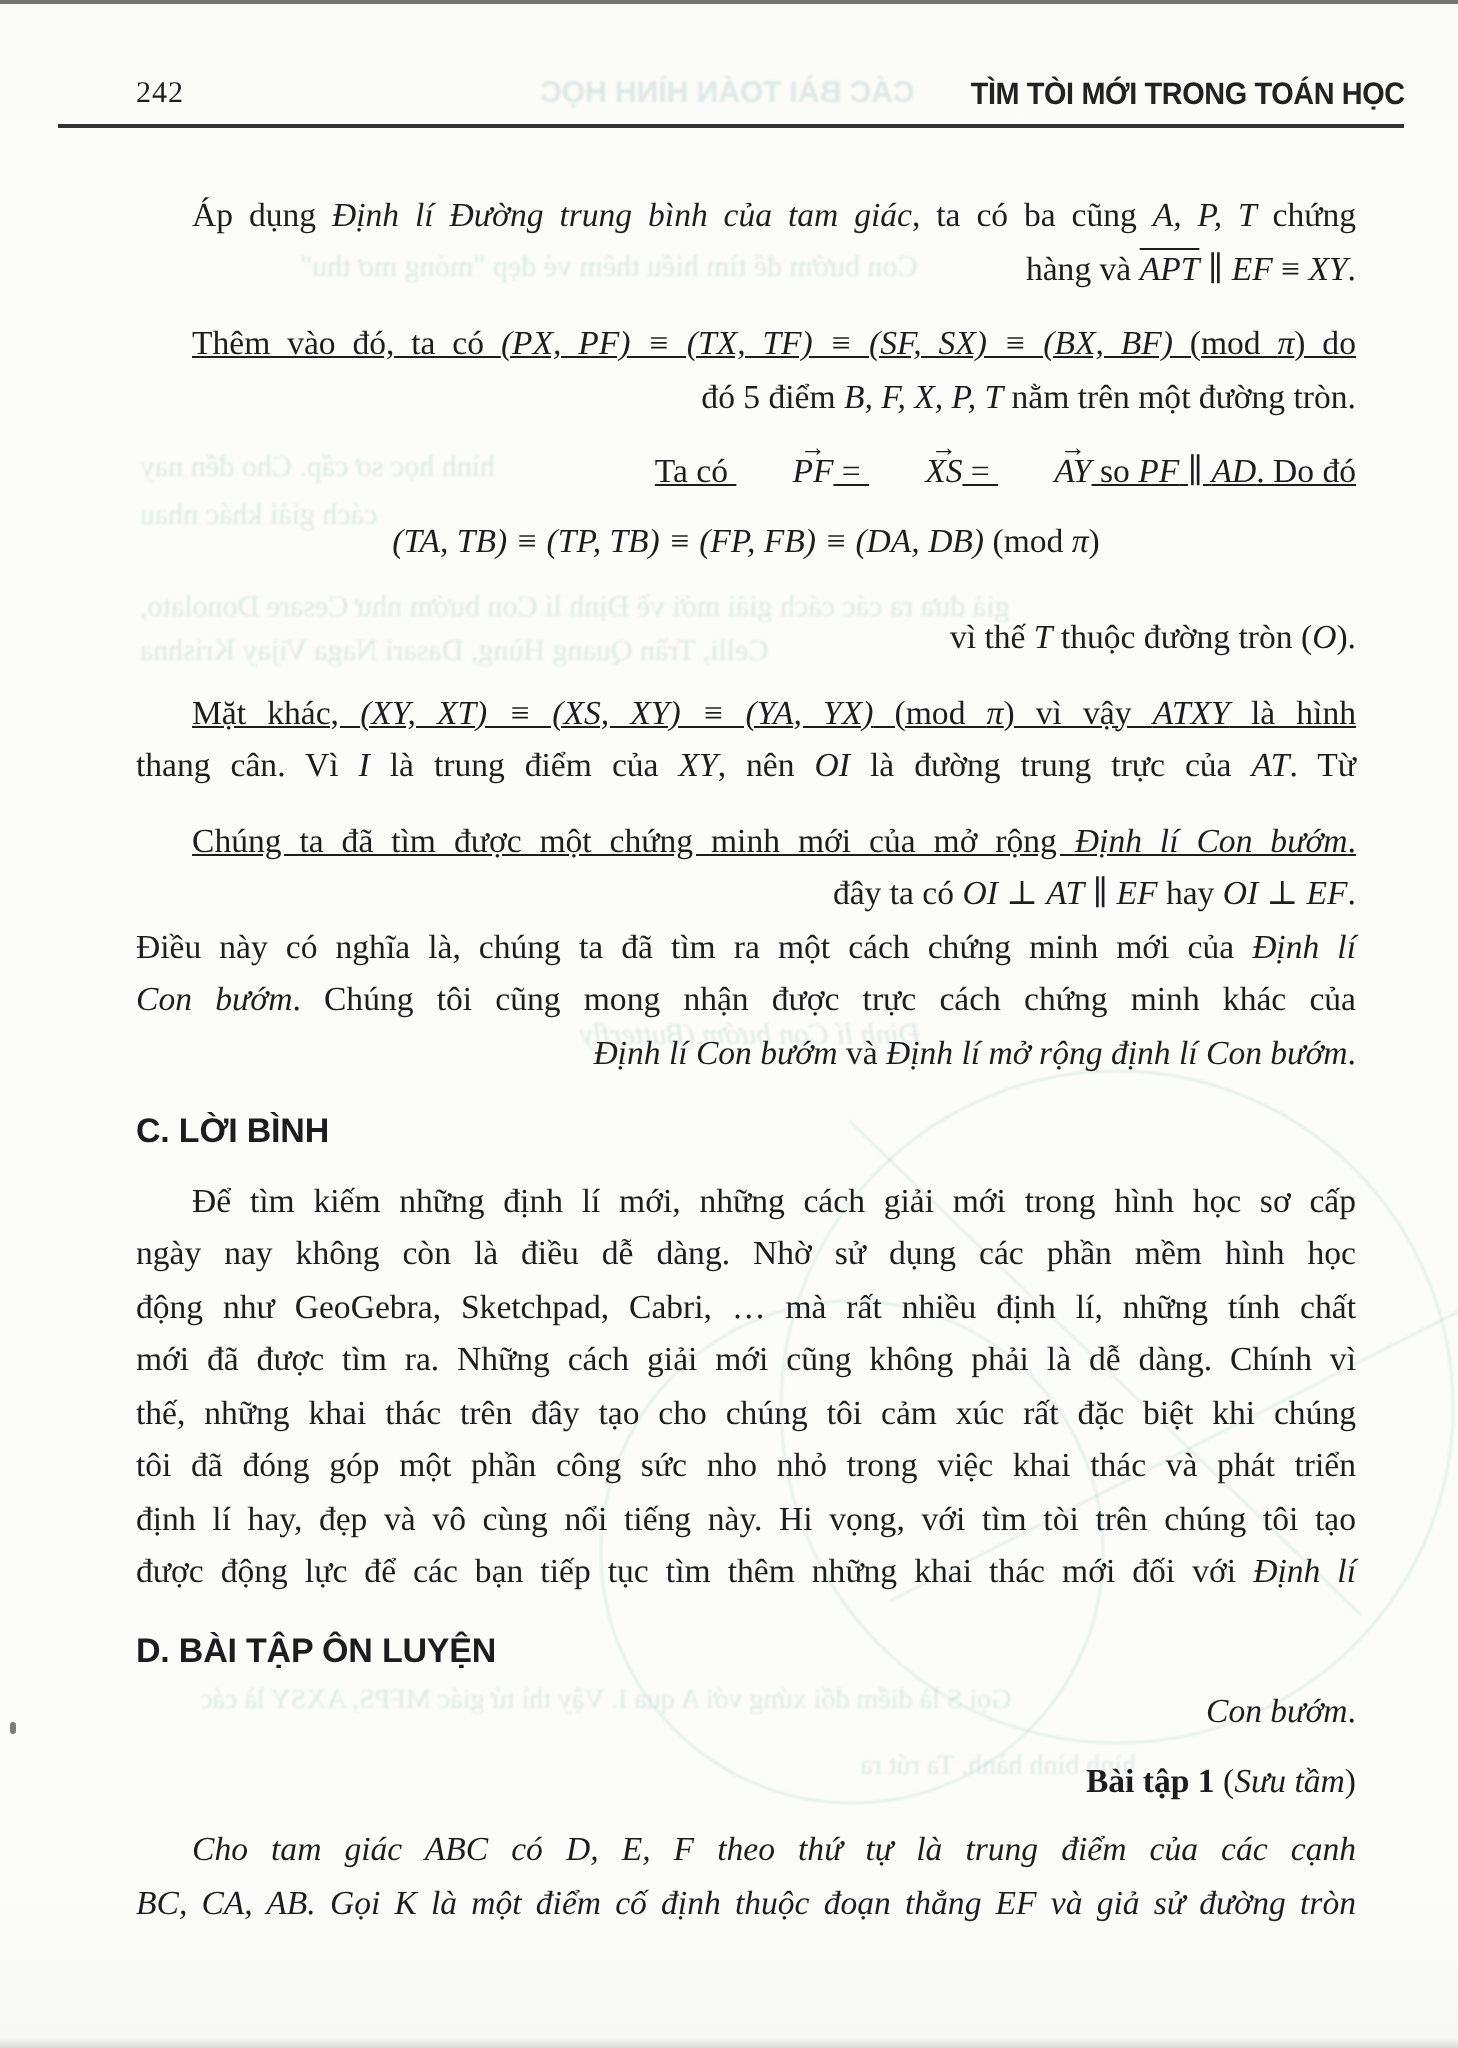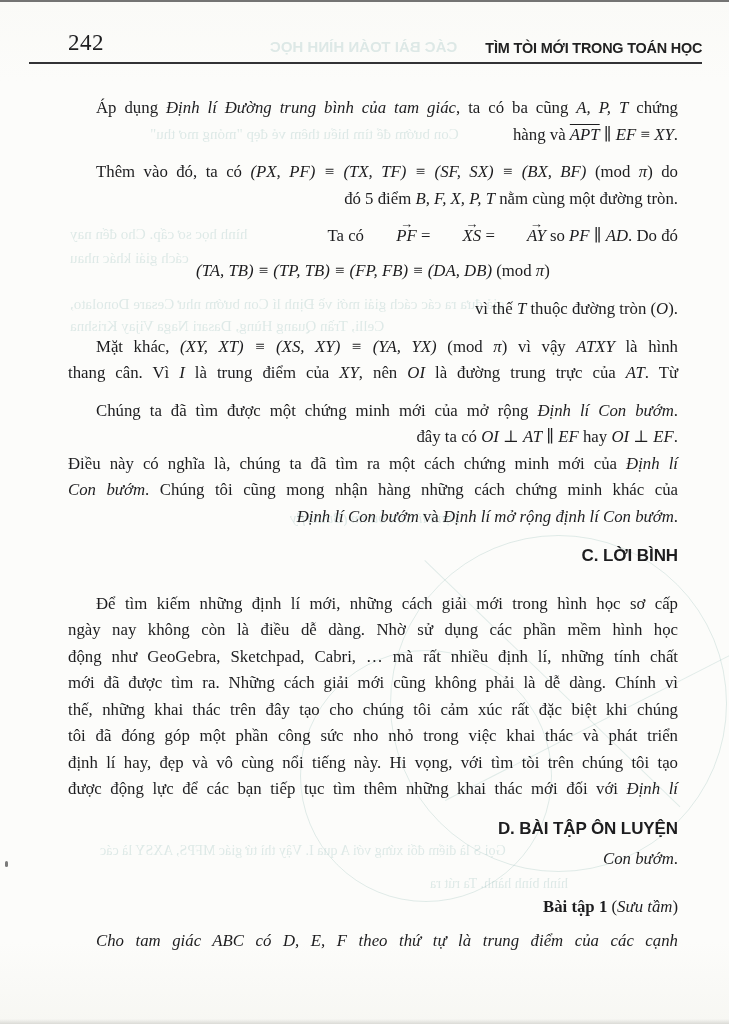--- a/index.html
+++ b/index.html
@@ -22,41 +22,41 @@
     color:#4d918e;opacity:.17;white-space:nowrap;
     font-family:"Liberation Serif","DejaVu Serif",serif;
   }
   .bleed .frag.it{font-style:italic;}
   .bleed .frag.bd{font-weight:bold;font-family:"Liberation Sans","DejaVu Sans",sans-serif;}
   .bleed .circ{position:absolute;border:1.6px solid rgba(77,145,142,.30);border-radius:50%;opacity:.55;}
   .bleed .ln{position:absolute;height:0;border-top:1.4px solid rgba(77,145,142,.26);transform-origin:0 0;opacity:.6;}
 
   
   .hdr{position:absolute;left:29px;right:27px;top:34px;height:28px;border-bottom:2px solid #333336;}
-  .hdr .pnum{position:absolute;left:39px;bottom:6px;font-size:23px;letter-spacing:.5px;}
+  .hdr .pnum{position:absolute;left:39px;bottom:6px;font-size:15px;letter-spacing:.5px;}
   .hdr .rtitle{
     position:absolute;right:0;bottom:5px;font-size:15.5px;font-weight:bold;
     font-family:"Liberation Sans","DejaVu Sans",sans-serif;
     transform:scaleX(.93);transform-origin:100% 50%;letter-spacing:-.2px;color:#222;
   }
 
   
   .col{position:absolute;left:68px;width:610px;top:95px;font-size:16.8px;line-height:26.5px;}
   .line{min-height:26.5px;}
   .jst{text-align:justify;text-align-last:justify;}
   .lft{text-align:right;}
   .ctr{text-align:center;}
   .ind{text-indent:28px;}
-  .gap{margin-top:11px;}
+  .gap{margin-top:11px;text-decoration:underline;}
   .gap2{margin-top:8px;}
-  .gap3{margin-top:21px;}
-  .eq{margin-top:8px;margin-bottom:12px;}
+  .gap3{margin-top:8px;}
+  .eq{margin-top:8px;margin-bottom:22px;}
   .head{
     font-family:"Liberation Sans","DejaVu Sans",sans-serif;font-weight:bold;
-    font-size:17px;margin-top:13px;margin-bottom:4px;letter-spacing:-.1px;text-align:right;margin-left:44px;
+    font-size:17px;margin-top:13px;margin-bottom:4px;letter-spacing:-.1px;text-align:left;
   }
   .i{font-style:italic;}
   .b{font-weight:bold;}
   .ovl{text-decoration:overline;text-decoration-thickness:1.2px;text-underline-offset:2px;}
   .vec{position:relative;display:inline-block;}
   .vec::after{
     content:"\2192";position:absolute;left:0;right:0;top:-.92em;
     text-align:center;font-size:.78em;font-style:normal;letter-spacing:0;
   }
 </style>
@@ -87,38 +87,39 @@
 
   <div class="hdr">
     <span class="pnum">242</span>
     <span class="rtitle">TÌM TÒI MỚI TRONG TOÁN HỌC</span>
   </div>
 
   <div class="col">
       <div class="line jst ind"><span>Áp dụng </span><span class="i">Định lí Đường trung bình của tam giác</span><span>, ta có ba cũng </span><span class="i">A, P, T</span><span> chứng</span></div>
       <div class="line lft"><span>hàng và </span><span class="i ovl">APT</span><span> ∥ </span><span class="i">EF</span><span> ≡ </span><span class="i">XY</span><span>.</span></div>
       <div class="line jst ind gap"><span>Thêm vào đó, ta có </span><span class="i">(PX, PF) ≡ (TX, TF) ≡ (SF, SX) ≡ (BX, BF)</span><span> (mod </span><span class="i">π</span><span>) do</span></div>
-      <div class="line lft"><span>đó 5 điểm </span><span class="i">B, F, X, P, T</span><span> nằm cùng một đường tròn.</span></div>
+      <div class="line lft"><span>đó 5 điểm </span><span class="i">B, F, X, P, T</span><span> nằm trên một đường tròn.</span></div>
       <div class="line lft ind gap"><span>Ta có </span><span class="i vec">PF</span><span> = </span><span class="i vec">XS</span><span> = </span><span class="i vec">AY</span><span> so </span><span class="i">PF</span><span> ∥ </span><span class="i">AD</span><span>. Do đó</span></div>
       <div class="line ctr eq"><span class="i">(TA, TB) ≡ (TP, TB) ≡ (FP, FB) ≡ (DA, DB)</span><span> (mod </span><span class="i">π</span><span>)</span></div>
       <div class="line lft"><span>vì thế </span><span class="i">T</span><span> thuộc đường tròn (</span><span class="i">O</span><span>).</span></div>
       <div class="line jst ind gap"><span>Mặt khác, </span><span class="i">(XY, XT) ≡ (XS, XY) ≡ (YA, YX)</span><span> (mod </span><span class="i">π</span><span>) vì vậy </span><span class="i">ATXY</span><span> là hình</span></div>
       <div class="line jst"><span>thang cân. Vì </span><span class="i">I</span><span> là trung điểm của </span><span class="i">XY</span><span>, nên </span><span class="i">OI</span><span> là đường trung trực của </span><span class="i">AT</span><span>. Từ</span></div>
       <div class="line jst ind gap"><span>Chúng ta đã tìm được một chứng minh mới của mở rộng </span><span class="i">Định lí Con bướm</span><span>.</span></div>
       <div class="line lft"><span>đây ta có </span><span class="i">OI</span><span> ⊥ </span><span class="i">AT</span><span> ∥ </span><span class="i">EF</span><span> hay </span><span class="i">OI</span><span> ⊥ </span><span class="i">EF</span><span>.</span></div>
       <div class="line jst"><span>Điều này có nghĩa là, chúng ta đã tìm ra một cách chứng minh mới của </span><span class="i">Định lí</span></div>
-      <div class="line jst"><span class="i">Con bướm</span><span>. Chúng tôi cũng mong nhận hàng những cách chứng minh khác của</span></div>
+      <div class="line jst"><span class="i">Con bướm</span><span>. Chúng tôi cũng mong nhận được trực cách chứng minh khác của</span></div>
       <div class="line lft"><span class="i">Định lí Con bướm</span><span> và </span><span class="i">Định lí mở rộng định lí Con bướm</span><span>.</span></div>
       <div class="line head"><span>C. LỜI BÌNH</span></div>
       <div class="line jst ind gap3"><span>Để tìm kiếm những định lí mới, những cách giải mới trong hình học sơ cấp</span></div>
       <div class="line jst"><span>ngày nay không còn là điều dễ dàng. Nhờ sử dụng các phần mềm hình học</span></div>
       <div class="line jst"><span>động như GeoGebra, Sketchpad, Cabri, … mà rất nhiều định lí, những tính chất</span></div>
       <div class="line jst"><span>mới đã được tìm ra. Những cách giải mới cũng không phải là dễ dàng. Chính vì</span></div>
       <div class="line jst"><span>thế, những khai thác trên đây tạo cho chúng tôi cảm xúc rất đặc biệt khi chúng</span></div>
       <div class="line jst"><span>tôi đã đóng góp một phần công sức nho nhỏ trong việc khai thác và phát triển</span></div>
       <div class="line jst"><span>định lí hay, đẹp và vô cùng nổi tiếng này. Hi vọng, với tìm tòi trên chúng tôi tạo</span></div>
       <div class="line jst"><span>được động lực để các bạn tiếp tục tìm thêm những khai thác mới đối với </span><span class="i">Định lí</span></div>
       <div class="line head"><span>D. BÀI TẬP ÔN LUYỆN</span></div>
       <div class="line lft"><span class="i">Con bướm</span><span>.</span></div>
       <div class="line lft ind gap3"><span class="b">Bài tập 1</span><span> (</span><span class="i">Sưu tầm</span><span>)</span></div>
       <div class="line jst ind gap2"><span class="i">Cho tam giác ABC có D, E, F theo thứ tự là trung điểm của các cạnh</span></div>
+      <div class="line jst"><span class="i">BC, CA, AB. Gọi K là một điểm cố định thuộc đoạn thẳng EF và giả sử đường tròn</span></div>
     </div>
 </div>
 
 </body></html>

